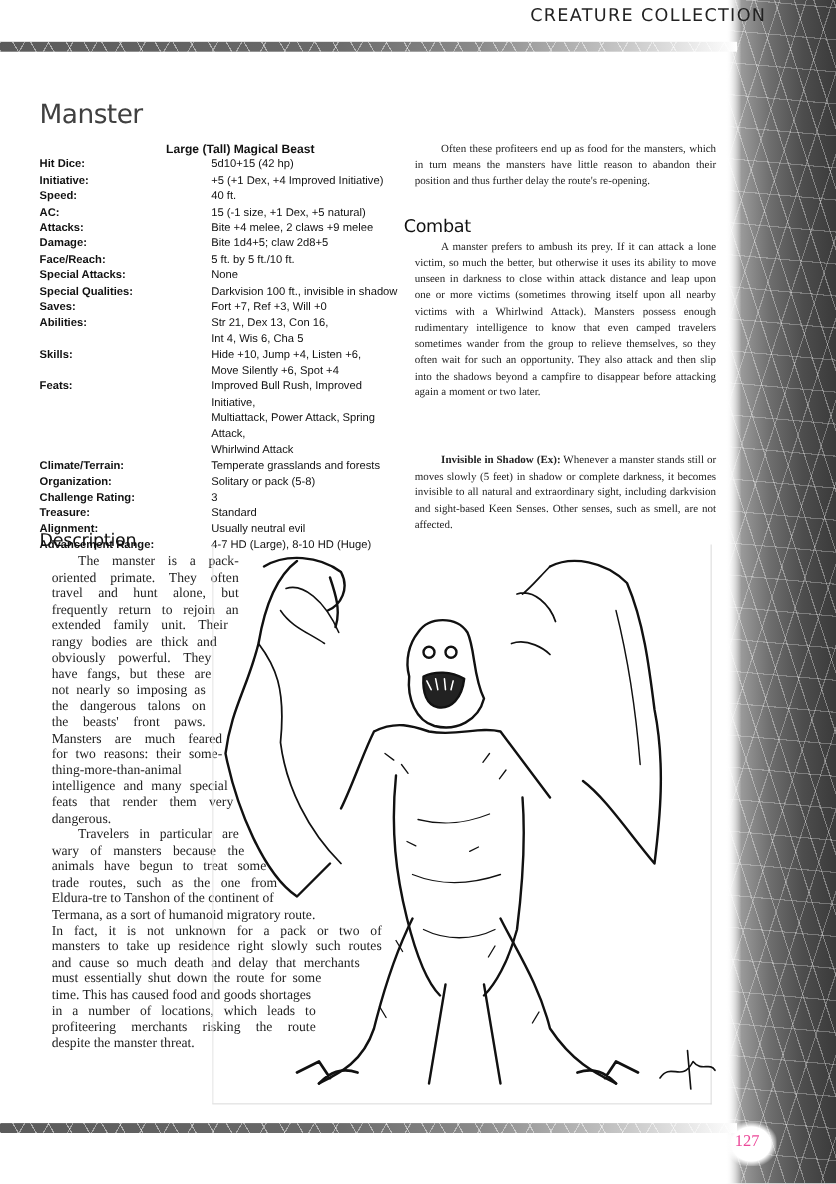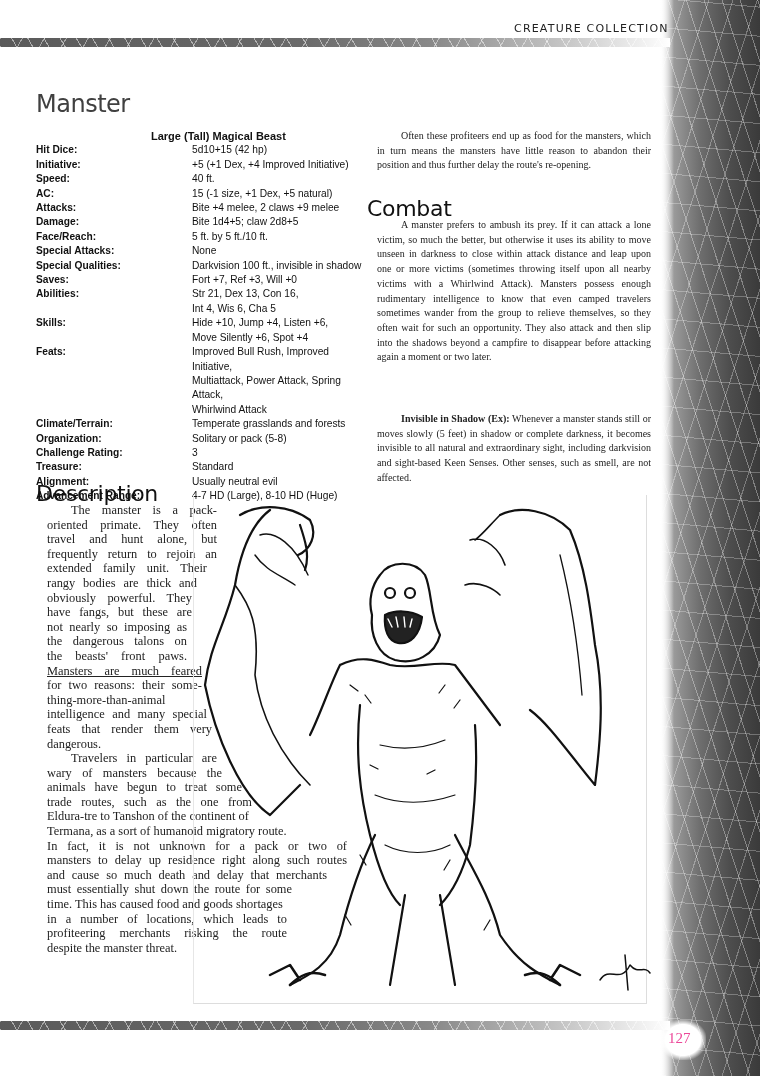--- a/index.html
+++ b/index.html
@@ -26,24 +26,23 @@
     position:absolute; left:0; width:670px; height:9px;
     background:
       repeating-linear-gradient(60deg, rgba(255,255,255,0.5) 0 1px, transparent 1px 14px),
       repeating-linear-gradient(120deg, rgba(255,255,255,0.45) 0 1px, transparent 1px 19px),
       linear-gradient(90deg, #5a5a5a 0%, #6a6a6a 45%, #8a8a8a 65%, #c8c8c8 85%, #ffffff 100%);
   }
   .band.top { top:38px; }
   .band.bottom { top:1021px; }
 
   .running-head {
-    position:absolute; top:22px; left:482px;
-    font-family:"DejaVu Sans", sans-serif; font-size:11px; letter-spacing:1.2px;
+    position:absolute; top:4px; left:482px;
+    font-family:"DejaVu Sans", sans-serif; font-size:16px; letter-spacing:1.2px;
     color:#222;
-    margin-left:32px;
   }
   .page-num-wrap {
     position:absolute; left:660px; top:1020px; width:46px; height:40px;
     background:radial-gradient(ellipse at center,#fff 55%, rgba(255,255,255,0) 75%);
   }
   .page-num {
     position:absolute; left:668px; top:1030px;
     font-family:"Liberation Serif", serif; font-size:15px; color:#ec4899;
   }
 
@@ -60,21 +59,21 @@
     color:#111;
   }
   .stats .type { padding-left:115px; font-weight:bold; font-size:11px; }
   .stats .row { display:flex; }
   .stats .lbl { width:115px; flex:none; font-weight:bold; }
   .stats .val { flex:1; }
   .stats .val span { display:block;margin-left:41px; }
 
   .section-head {
     position:absolute; margin:0;
-    font-family:"DejaVu Sans", sans-serif; font-weight:normal; font-size:22px;
+    font-family:"DejaVu Sans", sans-serif; font-weight:normal; font-size:16px;
     letter-spacing:-0.3px; color:#111;
   }
   .para {
     position:absolute; margin:0;
     font-family:"Liberation Serif", serif; font-size:10px; line-height:14.7px;
     text-align:justify; color:#222;
   }
   .para .indent { display:inline-block; width:24px; }
   .para b { font-weight:bold; }
 
@@ -234,34 +233,34 @@
     <div style="width: 170px;">oriented primate. They often</div>
     <div style="width: 170px;">travel and hunt alone, but</div>
     <div style="width: 170px;">frequently return to rejoin an</div>
     <div style="width: 160px;">extended family unit. Their</div>
     <div style="width: 150px;">rangy bodies are thick and</div>
     <div style="width: 145px;">obviously powerful. They</div>
     <div style="width: 145px;">have fangs, but these are</div>
     <div style="width: 140px; font-family: Liberation Serif, serif;">not nearly so imposing as</div>
     <div style="width: 140px;">the dangerous talons on</div>
     <div style="width: 140px;">the beasts' front paws.</div>
-    <div style="width: 155px; text-decoration: underline;">Mansters are much feared</div>
+    <div style="width: 155px;">Mansters are much feared</div>
     <div style="width: 155px;">for two reasons: their some-</div>
     <div class="last" style="width: 155px;">thing-more-than-animal</div>
     <div style="width: 160px;">intelligence and many special</div>
     <div style="width: 165px;">feats that render them very</div>
     <div class="last" style="width: 160px;">dangerous.</div>
     <div style="width: 170px; text-indent: 24px;">Travelers in particular are</div>
     <div style="width: 175px;">wary of mansters because the</div>
     <div style="width: 195px;">animals have begun to treat some</div>
     <div style="width: 205px;">trade routes, such as the one from</div>
     <div class="last" style="width: 218px;">Eldura-tre to Tanshon of the continent of</div>
     <div class="last" style="width: 260px;">Termana, as a sort of humanoid migratory route.</div>
     <div style="width: 300px;">In fact, it is not unknown for a pack or two of</div>
-    <div style="width: 300px;">mansters to delay up residence right along such routes</div>
+    <div style="width: 300px;">mansters to take up residence right slowly such routes</div>
     <div style="width: 280px;">and cause so much death and delay that merchants</div>
     <div style="width: 245px;">must essentially shut down the route for some</div>
     <div class="last" style="width: 245px;">time. This has caused food and goods shortages</div>
     <div style="width: 240px;">in a number of locations, which leads to</div>
     <div style="width: 240px;">profiteering merchants risking the route</div>
     <div class="last" style="width: 240px;">despite the manster threat.</div>
   </div>
 
 <div class="illus-frame"></div>
 <svg class="illus" viewBox="0 0 460 505" fill="none" stroke="#111" stroke-width="2.2" stroke-linecap="round" stroke-linejoin="round">

